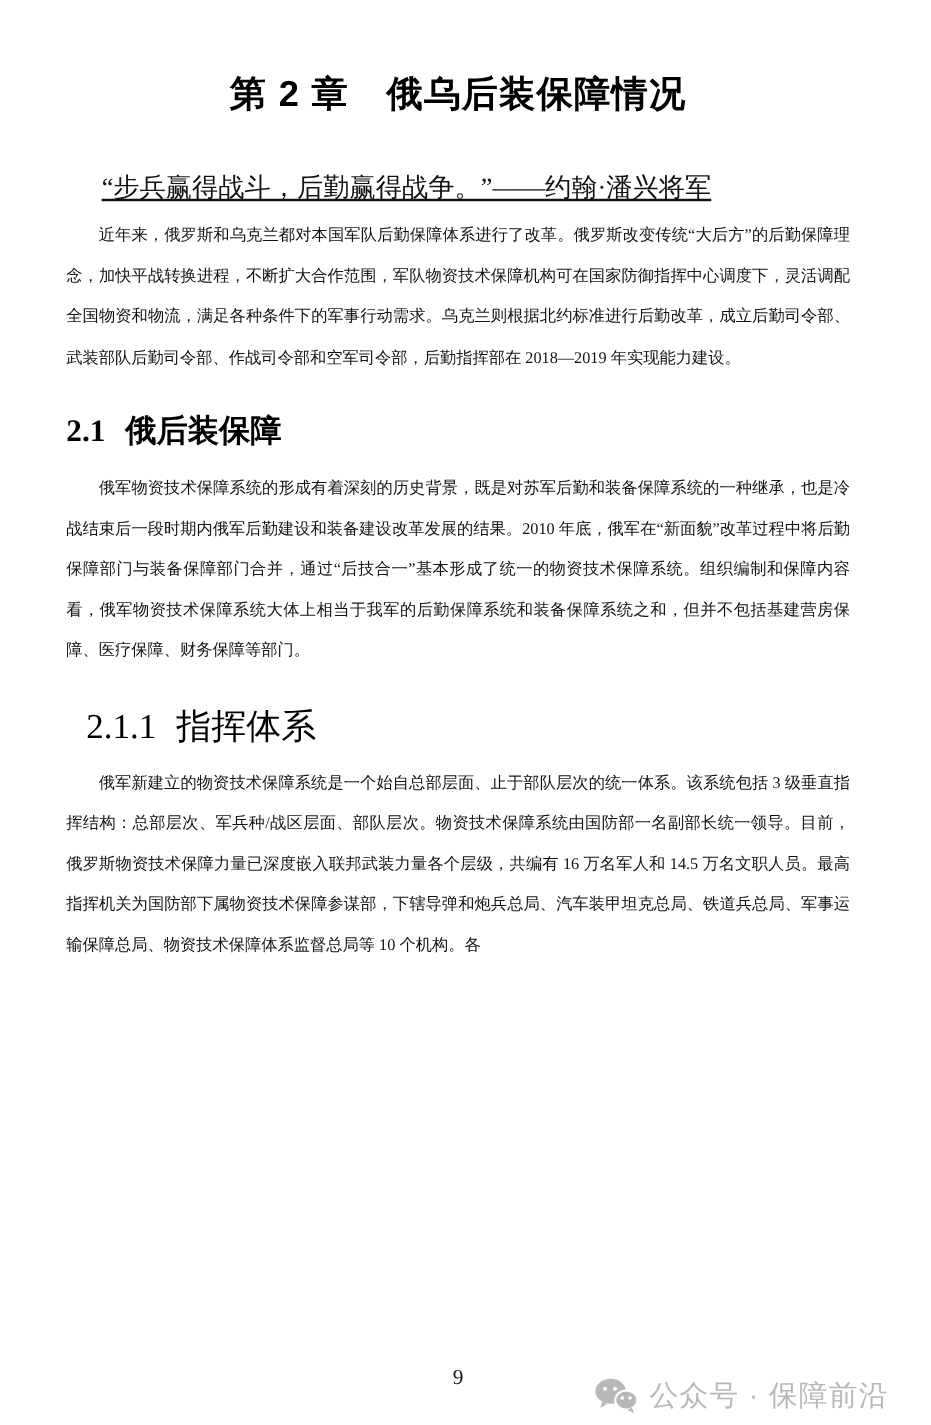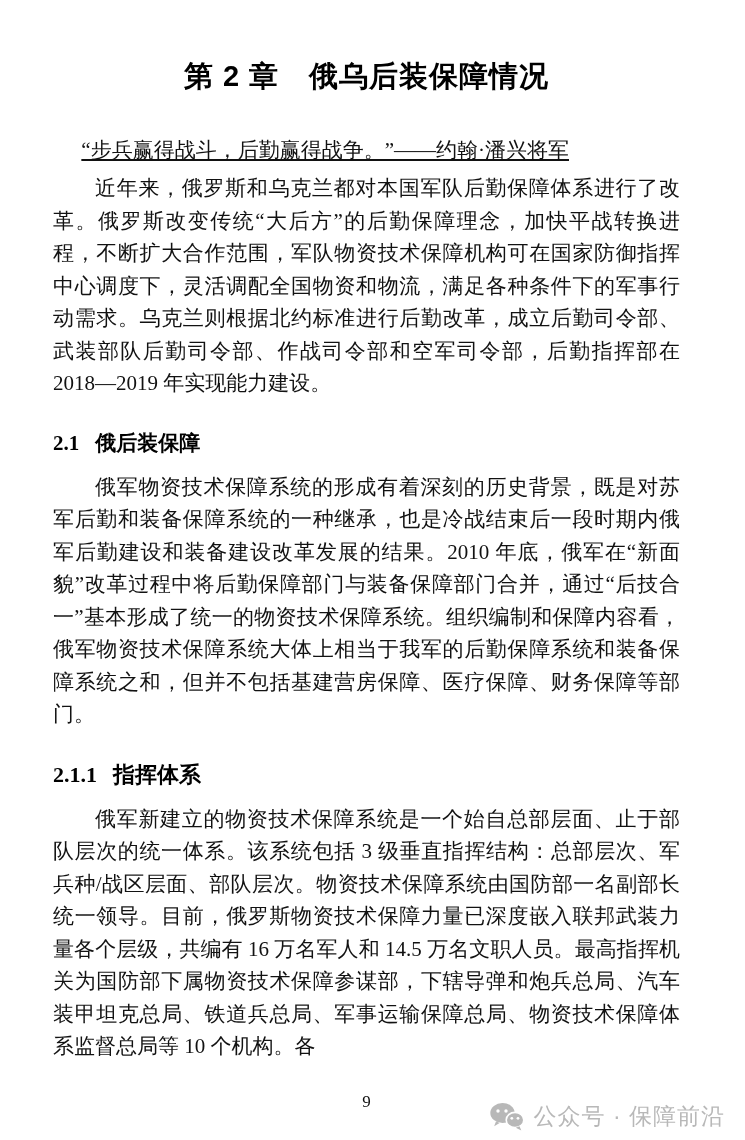--- a/index.html
+++ b/index.html
@@ -30,55 +30,55 @@
   }
   .quote {
     margin: 36px 0 0 0;
     font-size: 21px;
     line-height: 33px;
     text-indent: 1.35em;
     text-decoration: underline;
   }
   .para {
     margin: 5px 0 0 0;
-    font-size: 21px;
+    font-size: 13px;
     line-height: 32.5px;
     text-align: justify;
     text-indent: 2em;
   }
   .para + .para { margin-top: 9px; }
   .sec-heading {
     margin: 26px 0 11px 0;
     font-family: "Liberation Sans", sans-serif;
     font-weight: bold;
-    font-size: 21px;
+    font-size: 25px;
     line-height: 34px;
     color: #000000;
   }
   .subsec-heading {
-    margin: 28px 0 12px 0;
+    margin: 28px 0 12px 16px;
     font-family: "Liberation Sans", sans-serif;
-    font-weight: bold;
-    font-size: 22px;
+    font-weight: normal;
+    font-size: 28px;
     line-height: 32px;
     color: #000000;
   }
   .sec-num { display: inline-block; margin-right: 16px; font-family: "Liberation Serif", serif; }
   .footer-pagenum {
     position: absolute;
     left: 0;
     right: 0;
     bottom: 28px;
     text-align: center;
     font-size: 17px;
     color: #121212;
   }
   .watermark {
     position: absolute;
-    right: 8px;
+    right: 22px;
     bottom: 8px;
     display: flex;
     align-items: center;
     gap: 9px;
     color: #b8b8b8;
     font-family: "Liberation Sans", sans-serif;
     font-size: 23px;
     letter-spacing: 1px;
     user-select: none;
   }

